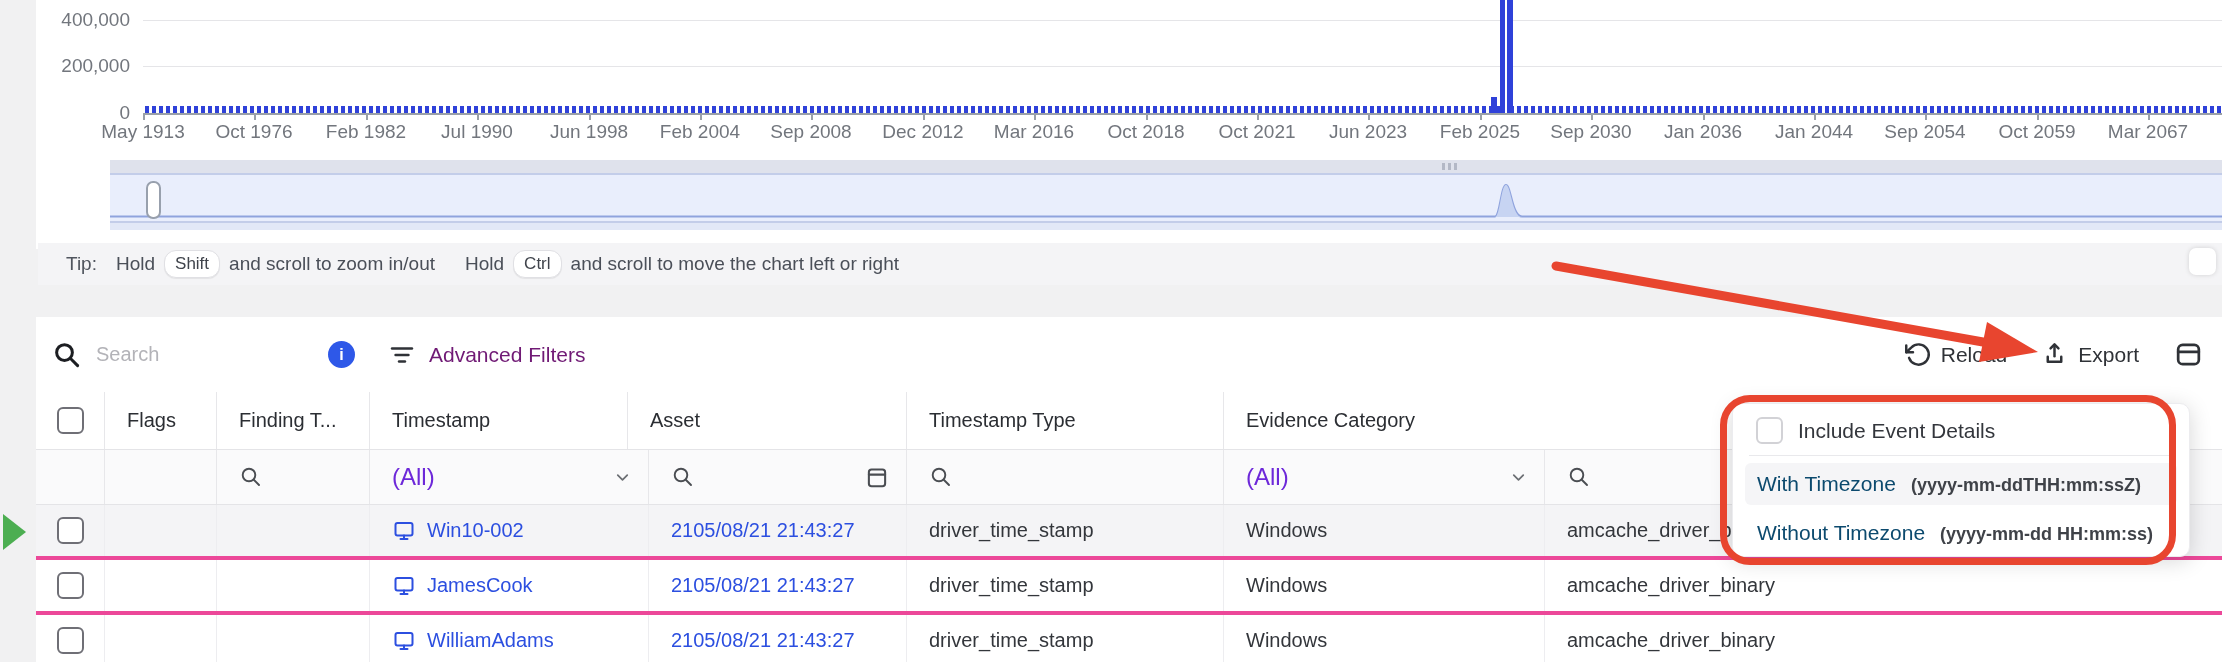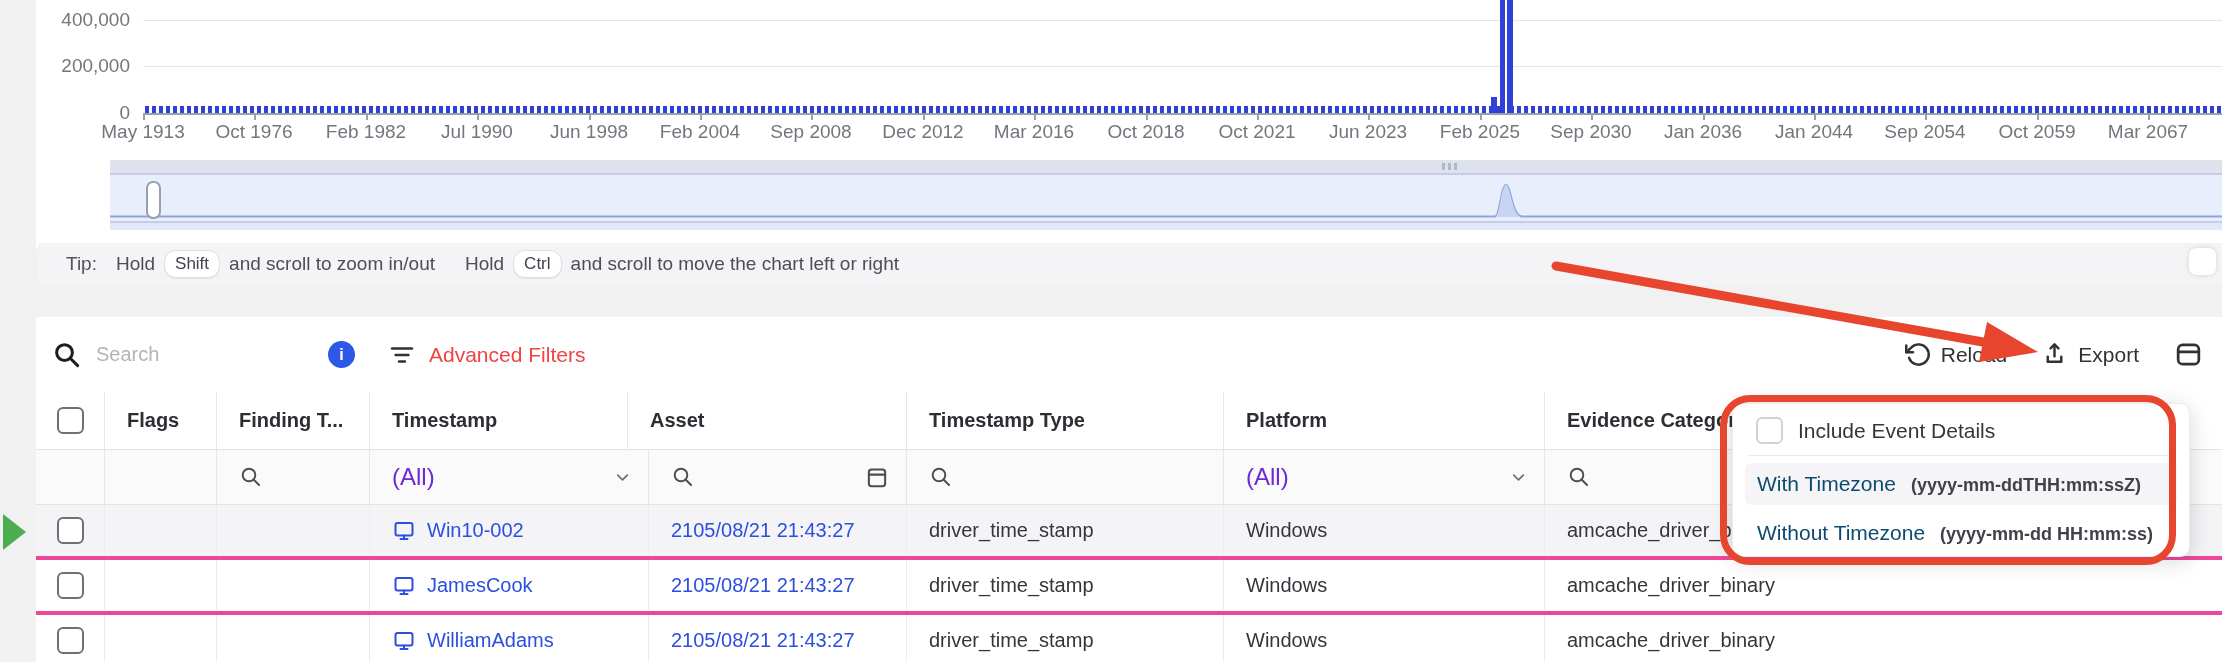--- a/index.html
+++ b/index.html
@@ -47,31 +47,31 @@
   .table-panel { position:absolute; left:36px; top:317px; right:0; bottom:0; background:#fff; overflow:hidden; }
   .toolbar { position:relative; height:75px; display:flex; align-items:center; }
   .icon { display:inline-flex; align-items:center; justify-content:center; }
   .tb-search-icon { margin-left:16px; color:#1c1e22; }
   .search-input { border:none; outline:none; background:transparent; font-size:20px; width:150px; margin-left:14px;
                   font-family:"Liberation Sans",sans-serif; color:#33363b; }
   .search-input::placeholder { color:#b3b3b8; }
   .info-badge { width:27px; height:27px; border-radius:50%; background:#2e58e8; color:#fff; font-size:16px;
                 font-weight:700; display:flex; align-items:center; justify-content:center; margin-left:82px; }
   .adv-btn { display:flex; align-items:center; gap:13px; margin-left:33px; background:none; border:none;
-             font-family:"Liberation Sans",sans-serif; font-size:21px; color:#ef4444; cursor:pointer; }
+             font-family:"Liberation Sans",sans-serif; font-size:21px; color:#701a75; cursor:pointer; }
   .toolbar-right { position:absolute; right:18px; top:0; height:75px; display:flex; align-items:center; gap:34px; }
   .tb-btn { display:flex; align-items:center; gap:10px; background:none; border:none; cursor:pointer;
             font-family:"Liberation Sans",sans-serif; font-size:21px; color:#2f3237; }
 
   .thead { display:flex; height:58px; border-bottom:1px solid #e4e4e7; align-items:stretch; }
   .tfilter { display:flex; height:55px; background:#fafafb; border-bottom:1px solid #e4e4e7; }
   .trow { display:flex; height:55px; border-bottom:4px solid #ec4899; background:#fff; }
   .trow.selected { background:#f4f4f6; }
   .cell { display:flex; align-items:center; padding-left:22px; border-right:1px solid #ededf0; overflow:hidden; white-space:nowrap; }
-  .thead .cell { font-size:20px; font-weight:700; color:#2b2e33; border-right:1px solid #e7e7ea; }
+  .thead .cell { font-size:20px; font-weight:400; color:#2b2e33; border-right:1px solid #e7e7ea; }
   .tfilter .cell { border-right:1px solid #e7e7ea; color:#4a4d52; }
   .c0 { width:69px; padding-left:21px; }
   .c1 { width:112px; }
   .c2 { width:153px; }
   .c3 { width:279px; }
   .c4 { width:258px; }
   .c5 { width:317px; }
   .c6 { width:321px; }
   .c7 { flex:1; border-right:none !important; }
   .cell.split { justify-content:space-between; padding-right:16px; }
@@ -244,21 +244,20 @@
 
     <div class="thead">
       <div class="cell c0">
         <span class="cb"></span>
       </div>
       <div class="cell c1">Flags</div>
       <div class="cell c2">Finding T...</div>
       <div class="cell c4">Timestamp</div>
       <div class="cell c3">Asset</div>
       <div class="cell c5">Timestamp Type</div>
-      <div class="cell c6">Platform</div>
       <div class="cell c7">Evidence Category</div>
     </div>
 
     <div class="tfilter">
       <div class="cell c0"></div>
       <div class="cell c1"></div>
       <div class="cell c2">
         <span class="icon">
           <svg width="24" height="24" viewBox="0 0 24 24" fill="none" stroke="#4a4d52" stroke-width="1.9" stroke-linecap="round">
             <circle cx="10" cy="10" r="6.3"></circle>

